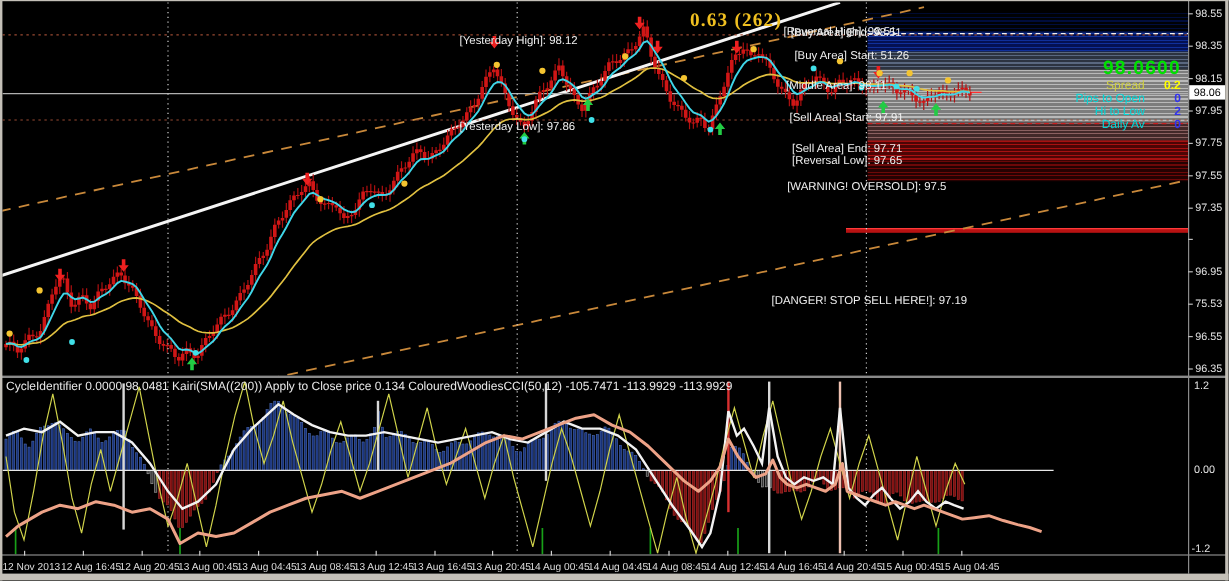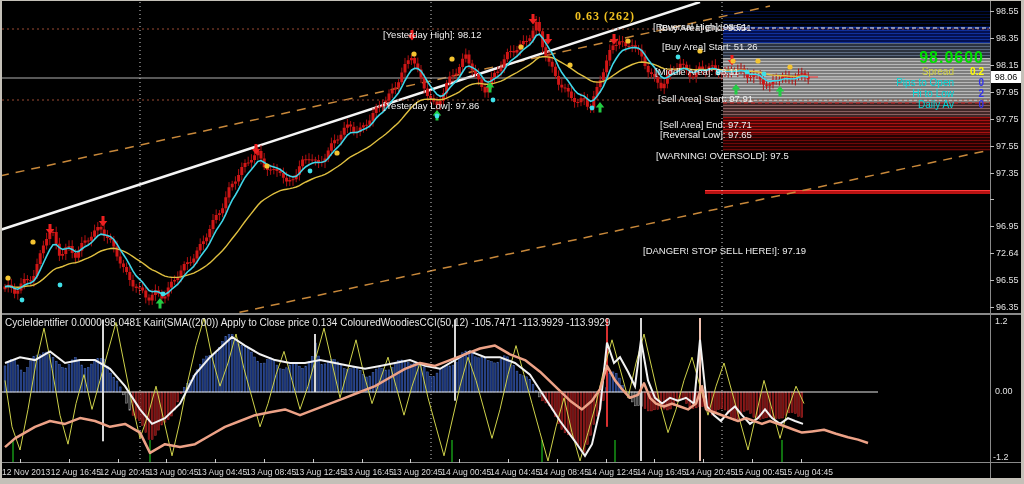--- a/index.html
+++ b/index.html
@@ -5,21 +5,21 @@
   html,body{margin:0;padding:0;background:#000;}
   #stage{position:relative;width:1024px;height:484px;background:#000;overflow:hidden;
          font-family:"Liberation Sans",sans-serif;}
   .ov{position:absolute;white-space:nowrap;}
   .lvl{font-size:9.5px;color:#efefef;z-index:30;}
   .band{position:absolute;z-index:5;}
   #chart-canvas{position:absolute;left:0;top:0;z-index:10;}
   .axis-label{position:absolute;font-size:9px;color:#e2e2e2;z-index:30;}
   .time-label{position:absolute;font-size:8.5px;color:#dcdcdc;top:467px;z-index:30;}
   #title-bar{left:6px;top:3px;font-size:9.5px;color:#cecece;z-index:30;}
-  #peak-note{left:575px;top:9px;font-size:12px;font-weight:bold;color:#f0c020;
+  #peak-note{left:575px;top:9px;font-size:16px;font-weight:bold;color:#f0c020;
              font-family:"Liberation Serif",serif;letter-spacing:1px;z-index:30;}
   #indicator-header{left:5px;top:317px;font-size:10px;color:#e8e8e8;z-index:30;}
   #info-price{right:40px;top:49px;font-size:16px;font-weight:bold;color:#00e000;
               letter-spacing:1px;z-index:30;}
   .info-row{position:absolute;right:40px;height:11px;font-size:10px;z-index:30;text-align:right;}
   .info-row .lab{color:#00d8d8;margin-right:8px;}
   .info-row .lab.spread{color:#d0d040;}
   .info-row .val{display:inline-block;width:22px;text-align:right;color:#3232ee;font-weight:bold;}
   .info-row .val.spread{color:#ffff00;}
   #cur-price-box{left:991px;top:71px;width:30px;height:12px;background:#fff;color:#000;
@@ -427,21 +427,21 @@
       <div class="axis-label" style="left: 996px; top: 113.82px;">97.75</div>
       <div style="position: absolute; left: 990px; top: 118.82px; width: 4px; height: 1px; background: rgb(187, 187, 187); z-index: 30;"></div>
       <div class="axis-label" style="left: 996px; top: 140.66px;">97.55</div>
       <div style="position: absolute; left: 990px; top: 145.66px; width: 4px; height: 1px; background: rgb(187, 187, 187); z-index: 30;"></div>
       <div class="axis-label" style="left: 996px; top: 167.5px;">97.35</div>
       <div style="position: absolute; left: 990px; top: 172.5px; width: 4px; height: 1px; background: rgb(187, 187, 187); z-index: 30;"></div>
       <div class="axis-label" style="left: 996px; top: 194.34px; padding-left: 40px;">97.15</div>
       <div style="position: absolute; left: 990px; top: 199.34px; width: 4px; height: 1px; background: rgb(187, 187, 187); z-index: 30;"></div>
       <div class="axis-label" style="left: 996px; top: 221.18px;">96.95</div>
       <div style="position: absolute; left: 990px; top: 226.18px; width: 4px; height: 1px; background: rgb(187, 187, 187); z-index: 30;"></div>
-      <div class="axis-label" style="left: 996px; top: 248.02px;">72.64</div>
+      <div class="axis-label" style="left: 996px; top: 248.02px;">75.53</div>
       <div style="position: absolute; left: 990px; top: 253.02px; width: 4px; height: 1px; background: rgb(187, 187, 187); z-index: 30;"></div>
       <div class="axis-label" style="left: 996px; top: 274.86px;">96.55</div>
       <div style="position: absolute; left: 990px; top: 279.86px; width: 4px; height: 1px; background: rgb(187, 187, 187); z-index: 30;"></div>
       <div class="axis-label" style="left: 996px; top: 301.7px;">96.35</div>
       <div style="position: absolute; left: 990px; top: 306.7px; width: 4px; height: 1px; background: rgb(187, 187, 187); z-index: 30;"></div>
     </div>
   <div id="time-holder">
       <div class="time-label" style="left: 2px;">12 Nov 2013</div>
       <div style="position: absolute; left: 20px; top: 459px; width: 1px; height: 4px; background: rgb(207, 207, 207); z-index: 30;"></div>
       <div class="time-label" style="left: 50.8px;">12 Aug 16:45</div>

